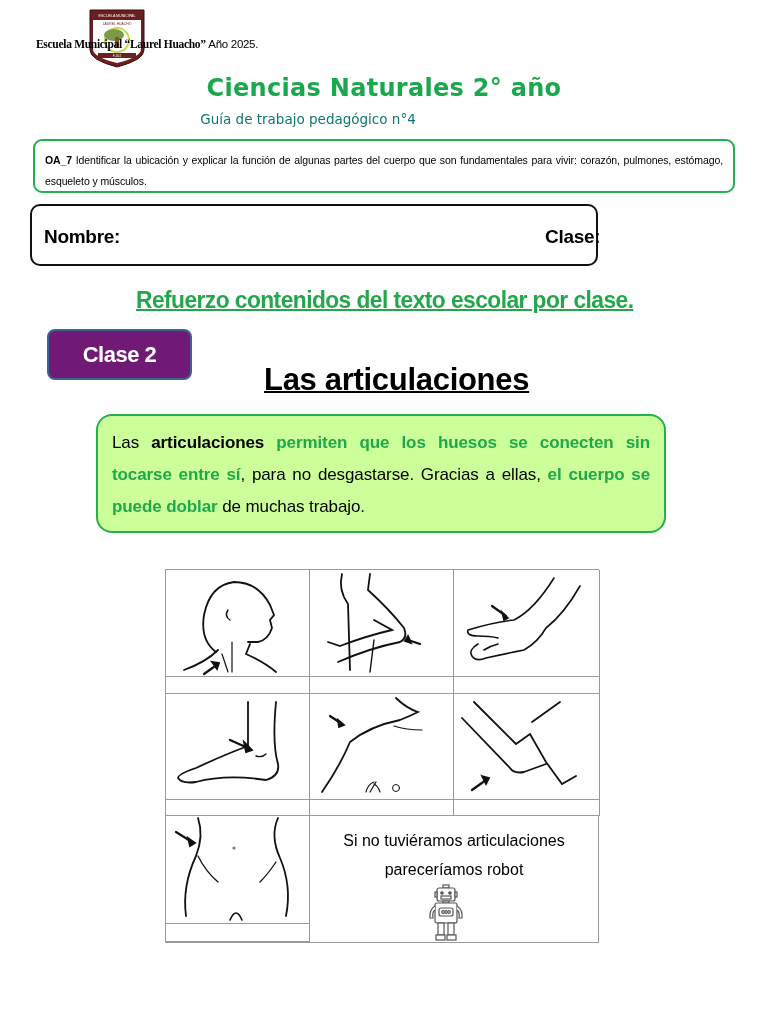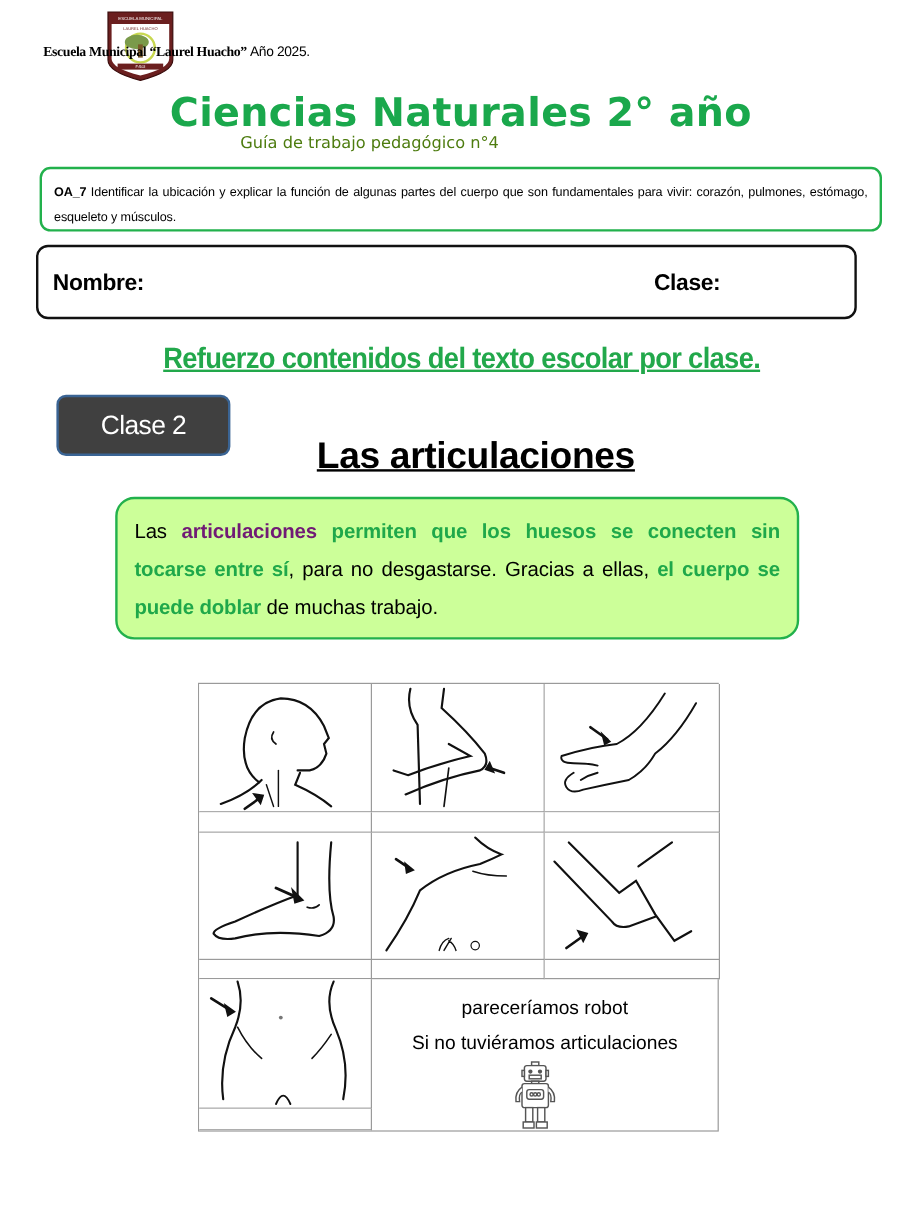--- a/index.html
+++ b/index.html
@@ -10,78 +10,78 @@
       position: absolute; left: 36px; top: 38px;
       font-family: "Liberation Serif", serif; font-size: 11.5px; font-weight: bold;
       letter-spacing: -0.3px; z-index: 2;
     }
     .school-line .year { font-family: "Liberation Sans", sans-serif; font-weight: normal; font-size: 11.5px; }
 
     .logo { position: absolute; left: 88px; top: 8px; width: 58px; height: 60px; z-index: 1; }
 
     .main-title {
       position: absolute; left: 0; width: 768px; top: 74px; text-align: center;
-      font-family: "DejaVu Sans", sans-serif; font-weight: bold; font-size: 33px;
+      font-family: "DejaVu Sans", sans-serif; font-weight: bold; font-size: 24px;
       color: #1aa84c; letter-spacing: 0.3px;
     }
     .subtitle {
       position: absolute; left: 0; width: 616px; top: 111px; text-align: center;
-      font-family: "DejaVu Sans", sans-serif; font-size: 13.5px; color: #4d7c0f;
+      font-family: "DejaVu Sans", sans-serif; font-size: 13.5px; color: #0f766e;
     }
 
     .oa-box {
       position: absolute; left: 33px; top: 139px; width: 702px; height: 54px;
       border: 2.5px solid #22b14c; border-radius: 9px; padding: 9px 10px 15px 10px;
       font-family: "Liberation Sans", sans-serif; font-size: 10.5px; line-height: 21px;
       text-align: justify; text-align-last: left; letter-spacing: -0.1px;
       transform: scaleX(1);
     }
     .oa-box .code { font-weight: bold; }
 
     .name-box {
-      position: absolute; left: 30px; top: 204px; width: 684px; height: 62px;
+      position: absolute; left: 30px; top: 204px; width: 568px; height: 62px;
       border: 2.5px solid #111; border-radius: 10px;
     }
     .name-box .label {
       position: absolute; top: 20px; font-family: "Liberation Sans", sans-serif;
       font-weight: bold; font-size: 19px; letter-spacing: -0.3px;
     }
     .name-box .nombre { left: 12px; }
     .name-box .fecha { left: 513px; }
 
     .refuerzo {
       position: absolute; left: 136px; top: 286px;
       font-family: "Liberation Sans", sans-serif; font-weight: bold; font-size: 24.5px;
       color: #22a84b; text-decoration: underline; text-decoration-thickness: 2px;
       letter-spacing: -0.6px; transform: scaleX(0.93); transform-origin: left;
     }
 
     .clase-btn {
       position: absolute; left: 47px; top: 329px; width: 145px; height: 51px;
-      background: #404040; border: 2px solid #3a6494; border-radius: 8px;
-      color: #fff; font-family: "Liberation Sans", sans-serif; font-weight: normal;
+      background: #701a75; border: 2px solid #3a6494; border-radius: 8px;
+      color: #fff; font-family: "Liberation Sans", sans-serif; font-weight: bold;
       font-size: 22px; display: flex; align-items: center; justify-content: center;
       letter-spacing: -0.5px;
     }
 
     .section-title {
       position: absolute; left: 264px; top: 362px;
       font-family: "Liberation Sans", sans-serif; font-weight: bold; font-size: 31px;
       text-decoration: underline; text-decoration-thickness: 2px;
       letter-spacing: -0.3px;
     }
 
     .info-box {
       position: absolute; left: 96px; top: 414px; width: 570px; height: 119px;
       background: #ccff99; border: 2.5px solid #22b14c; border-radius: 16px;
       padding: 11px 14px 0 14px; font-family: "Liberation Sans", sans-serif;
       font-size: 17px; line-height: 32px; text-align: justify; text-align-last: left;
       letter-spacing: -0.1px;
     }
-    .info-box .red { color: #701a75; font-weight: bold; }
+    .info-box .red { color: #000000; font-weight: bold; }
     .info-box .green { color: #1fa84a; font-weight: bold; }
 
     .grid {
       position: absolute; left: 165px; top: 569px; width: 434px; height: 374px;
       border: 1.5px solid #9a9a9a;
     }
     .cell { position: absolute; border-right: 1.5px solid #9a9a9a; border-bottom: 1.5px solid #9a9a9a; background: #fff; }
     .cell svg { position: absolute; left: 0; top: 0; }
     .caption-cell {
       position: absolute; left: 144px; top: 246px; width: 288px; height: 126px;
@@ -211,22 +211,22 @@
       <path d="M110 46 Q102 58 94 66" stroke-width="1.3"></path>
       <circle cx="68" cy="32" r="1.6" fill="#777" stroke="none"></circle>
       <path d="M64 104 Q70 90 76 104" stroke-width="1.6"></path>
       <path d="M10 16 L26 26" stroke-width="2.2"></path>
       <path d="M22 22 L29 27 L24 30 Z" fill="#111"></path>
     </svg>
   </div>
   <div class="cell" style="left:0;top:354px;width:144px;height:18px;"></div>
 
   <div class="caption-cell">
+    <div>Si no tuviéramos articulaciones</div>
     <div>pareceríamos robot</div>
-    <div>Si no tuviéramos articulaciones</div>
     <svg class="robot" width="38" height="58" viewBox="0 0 38 58" fill="#fff" stroke="#555" stroke-width="1.2">
       <rect x="16" y="1" width="6" height="3"></rect>
       <rect x="10" y="4" width="18" height="13" rx="2"></rect>
       <rect x="8" y="8" width="2" height="5"></rect>
       <rect x="28" y="8" width="2" height="5"></rect>
       <circle cx="15" cy="9" r="1.2" fill="#555"></circle>
       <circle cx="23" cy="9" r="1.2" fill="#555"></circle>
       <rect x="14" y="12" width="10" height="3"></rect>
       <rect x="16" y="17" width="6" height="2"></rect>
       <rect x="8" y="19" width="22" height="20" rx="2"></rect>

